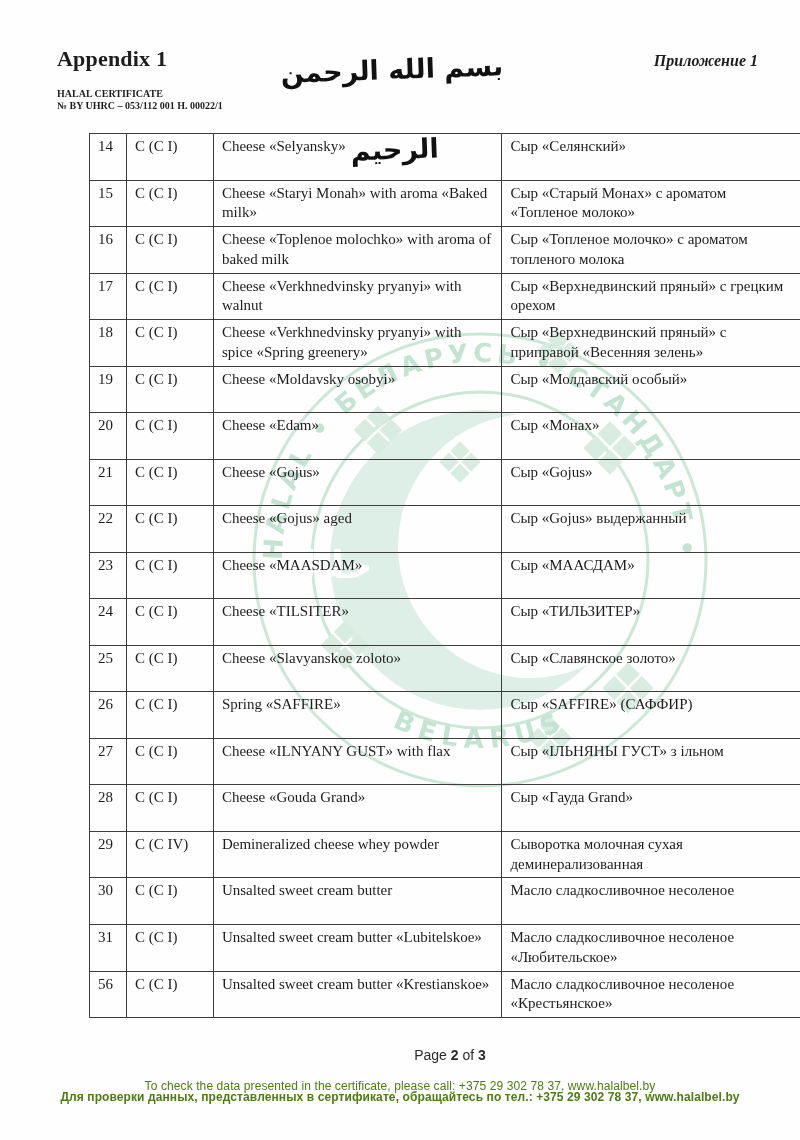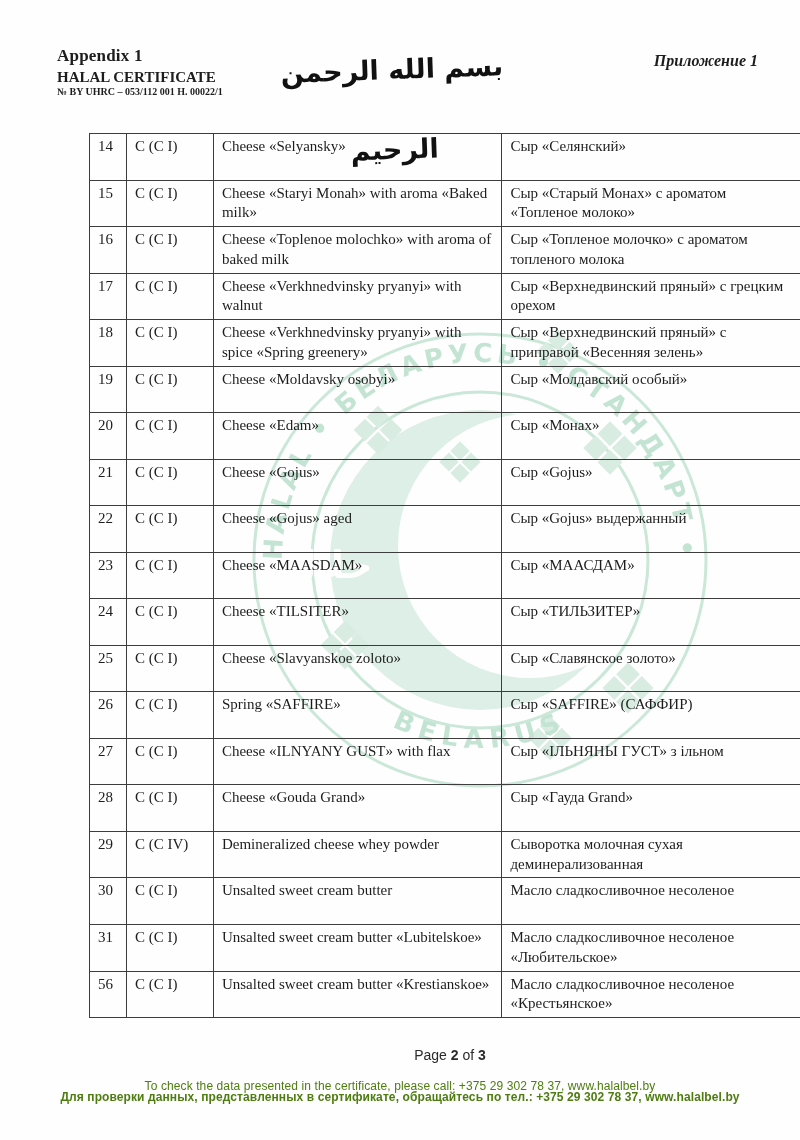--- a/index.html
+++ b/index.html
@@ -6,22 +6,22 @@
   .page {
     position:relative;
     width:800px; height:1140px;
     background:#fefefe;
     font-family:"Liberation Serif", serif;
     color:#1d1d1d;
     overflow:hidden;
   }
   
   .hdr-left { position:absolute; left:57px; top:46px; line-height:1.15; }
-  .appendix-title { font-size:17px; font-weight:bold; letter-spacing:0.2px; }
-  .cert-type { font-size:15px; font-weight:bold; margin-top:3px; }
+  .appendix-title { font-size:22px; font-weight:bold; letter-spacing:0.2px; }
+  .cert-type { font-size:10px; font-weight:bold; margin-top:17px; }
   .cert-num  { font-size:10px; font-weight:bold; }
   .bismillah {
     position:absolute; left:272px; top:30px; width:240px; height:85px;
     font-family:"DejaVu Sans", sans-serif;
     font-size:27px; font-weight:bold; color:#111;
     direction:rtl; text-align:center; line-height:80px;
     transform:rotate(-2deg);
   }
   .appendix-ru { position:absolute; right:42px; top:52px; font-size:16px; font-weight:bold;font-style:italic; }
   

